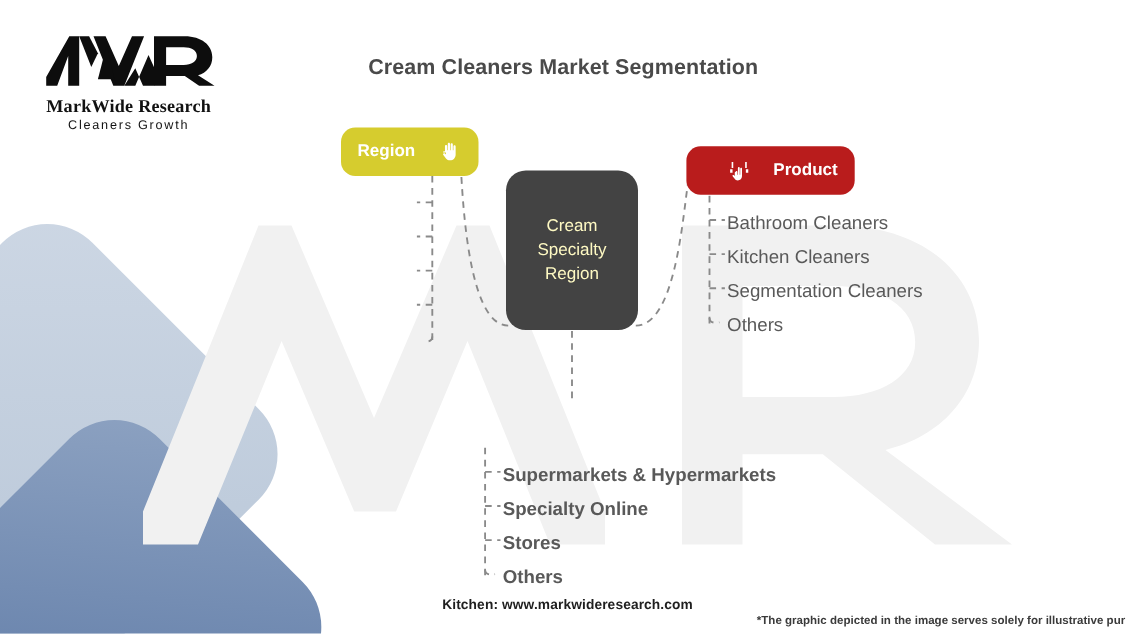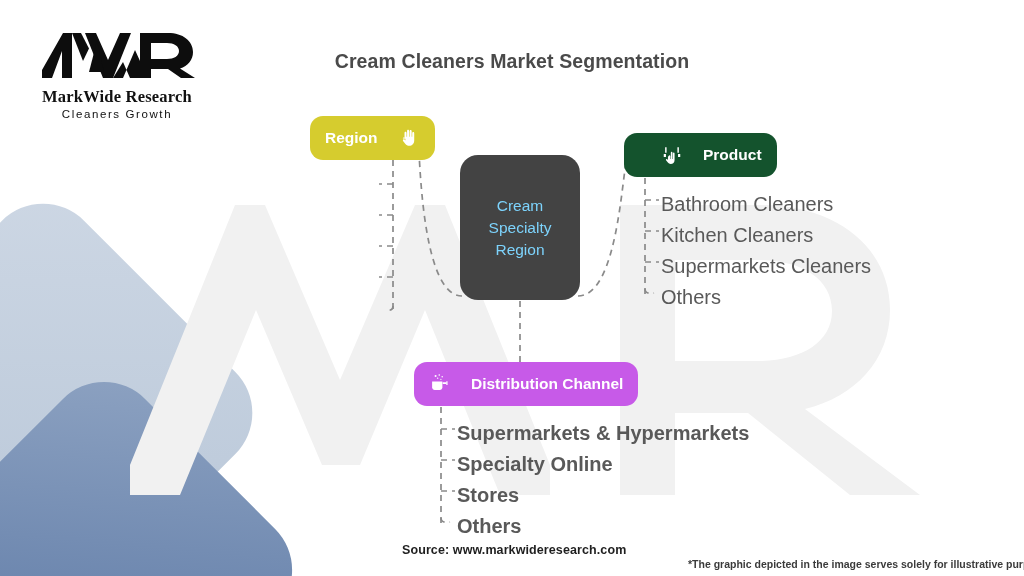--- a/index.html
+++ b/index.html
@@ -92,21 +92,21 @@
   .center-node {
     position: absolute;
     left: 460px; top: 155px;
     width: 120px; height: 145px;
     background: #434343;
     border-radius: 18px;
     display: flex;
     align-items: center;
     justify-content: center;
     text-align: center;
-    color: #7dd3fc;
+    color: #fef9c3;
     font-size: 15.5px;
     font-weight: normal;
     line-height: 1.42;
     padding: 4px;
   }
 
   
   .pill {
     position: absolute;
     display: flex;
@@ -120,28 +120,28 @@
     font-weight: bold;
     white-space: nowrap;
   }
   .pill .pill-ico { display: inline-flex; width: 22px; height: 22px; }
   .pill .pill-ico svg { width: 22px; height: 22px; display: block; }
 
   .pill-region { left: 310px; top: 116px; background: #d6cc2e; }
   .pill-region .pill-label { order: 1; }
   .pill-region .pill-ico { order: 2; }
 
-  .pill-product { left: 624px; top: 133px; background: #14532d; padding-left: 37px; }
+  .pill-product { left: 624px; top: 133px; background: #b91c1c; padding-left: 37px; }
   .pill-dist { left: 414px; top: 362px; background: #c75ae8; }
 
   
   .leafgroup { position: absolute; }
   .leaf {
     position: absolute;
-    font-size: 20px;
+    font-size: 17px;
     color: #595959;
     white-space: nowrap;
     line-height: 1;
   }
 
   
   .grp-region { left: 0; top: 0; }
 
   .grp-product { left: 0; top: 0; }
   .grp-product .leaf { left: 661px; }
@@ -269,42 +269,27 @@
       <svg viewBox="0 0 24 24" fill="#ffffff">
         <path d="M4.5 3.5h1.6v6h-1.6zM17.9 3.5h1.6v6h-1.6zM3 10.8h2.4v3.4H3zM18.6 10.8H21v3.4h-2.4z"></path>
         <path d="M8.4 13.4c0-.6.4-1 .9-1s.9.4.9 1v2.9h.5V9.5c0-.6.4-1 .9-1s.9.4.9 1v6.8h.5v-6c0-.6.4-1 .9-1s.9.4.9 1v7.1c0 2.6-1.8 4.4-4.2 4.4-1.4 0-2.4-.5-3.1-1.5l-2-2.6c-.3-.4-.2-.9.2-1.2.3-.2.8-.2 1.1.1l.8.8v-3.2c0-.6.4-1 .9-1s.9.4.9 1v1.6h.1z"></path>
       </svg>
     </span>
     <span class="pill-label">Product</span>
   </div>
   <div class="leafgroup grp-product">
     <div class="leaf" style="top:194px">Bathroom Cleaners</div>
     <div class="leaf" style="top:225px">Kitchen Cleaners</div>
-    <div class="leaf" style="top:256px">Supermarkets Cleaners</div>
+    <div class="leaf" style="top:256px">Segmentation Cleaners</div>
     <div class="leaf" style="top:287px">Others</div>
   </div>
 
-  <div class="pill pill-dist">
-    <span class="pill-ico">
-      <svg viewBox="0 0 24 24" fill="#ffffff">
-        <circle cx="7.2" cy="3.2" r="1.1"></circle>
-        <circle cx="11.2" cy="2.2" r=".9"></circle>
-        <circle cx="14.4" cy="4.1" r=".8"></circle>
-        <circle cx="9.4" cy="5.6" r=".8"></circle>
-        <circle cx="13" cy="6.9" r=".7"></circle>
-        <path d="M3.4 9.4h11.2v6.2c0 1.6-1.3 2.9-2.9 2.9H6.3c-1.6 0-2.9-1.3-2.9-2.9V9.4z"></path>
-        <path d="M14.9 10.1h3.6c.5 0 .9.4.9.9s-.4.9-.9.9h-3.6z"></path>
-        <path d="M18.8 8.9h1.5v4.2h-1.5z" opacity=".9"></path>
-      </svg>
-    </span>
-    <span class="pill-label">Distribution Channel</span>
-  </div>
   <div class="leafgroup grp-dist">
     <div class="leaf" style="top:423px">Supermarkets &amp; Hypermarkets</div>
     <div class="leaf" style="top:454px">Specialty Online</div>
     <div class="leaf" style="top:485px">Stores</div>
     <div class="leaf" style="top:516px">Others</div>
   </div>
 
-  <div class="source-note">Source: www.markwideresearch.com</div>
+  <div class="source-note">Kitchen: www.markwideresearch.com</div>
   <div class="disclaimer">*The graphic depicted in the image serves solely for illustrative purposes</div>
 
 </div>
 
 </body></html>

